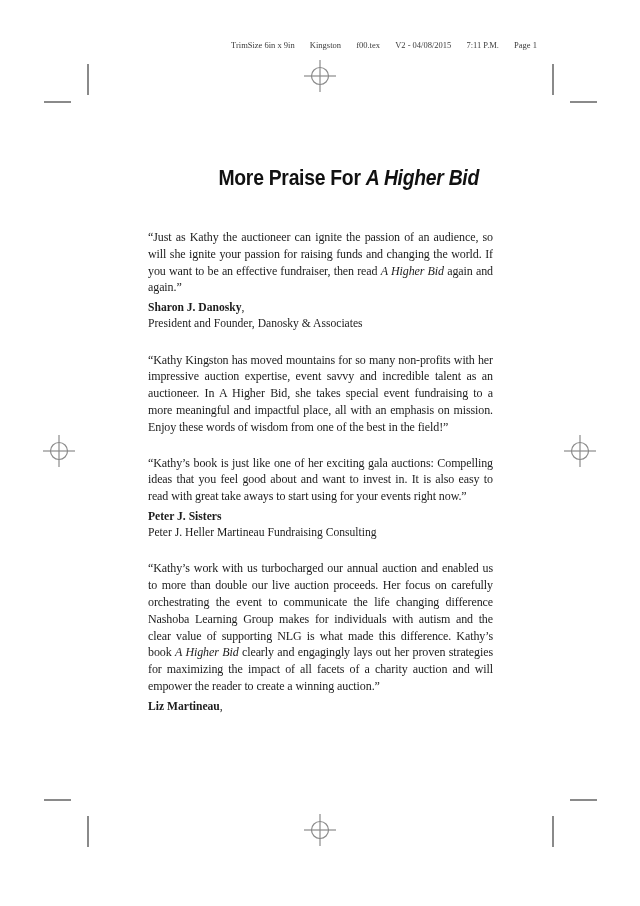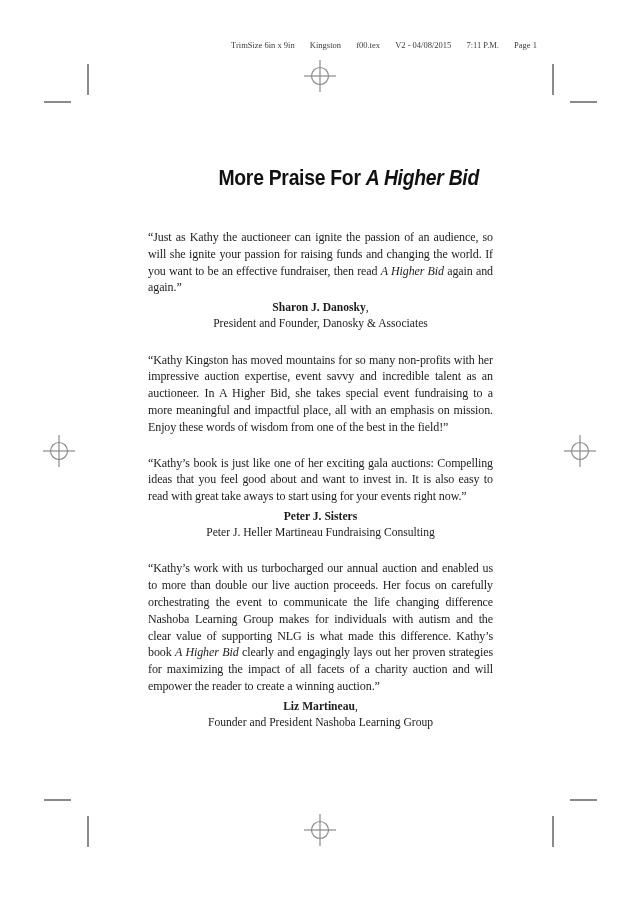--- a/index.html
+++ b/index.html
@@ -31,21 +31,21 @@
   }
   .page-title .squeeze{display:inline-block;transform:scaleX(0.9);transform-origin:50% 50%;letter-spacing:-0.3px;}
   .page-title em{font-style:italic;}
   .testimonial{margin:0 0 19px 0;}
   .quote{
     margin:0;text-align:justify;
     font-size:12px;line-height:16.8px;letter-spacing:-0.1px;
   }
   .quote em{font-style:italic;}
   .attribution{
-    margin:4px 0 0 0;text-align:center;
+    margin:4px 0 0 0;text-align:left;
     font-size:11.6px;line-height:16.2px;
   }
   .attribution .name{font-weight:bold;}
 </style>
 </head>
 <body>
 
 <div class="runhead">
   <span>TrimSize 6in x 9in</span>
   <span>Kingston</span>
@@ -106,16 +106,16 @@
     <p class="quote"><span>“Kathy Kingston has moved mountains for so many non-profits with her impressive auction expertise, event savvy and incredible talent as an auctioneer. In A Higher Bid, she takes special event fundraising to a more meaningful and impactful place, all with an emphasis on mission. Enjoy these words of wisdom from one of the best in the field!”</span></p>
   </section>
 
   <section class="testimonial">
     <p class="quote"><span>“Kathy’s book is just like one of her exciting gala auctions: Compelling ideas that you feel good about and want to invest in. It is also easy to read with great take aways to start using for your events right now.”</span></p>
     <p class="attribution"><span class="name">Peter J. Sisters</span><span></span><br><span>Peter J. Heller Martineau Fundraising Consulting</span></p>
   </section>
 
   <section class="testimonial">
     <p class="quote"><span>“Kathy’s work with us turbocharged our annual auction and enabled us to more than double our live auction proceeds. Her focus on carefully orchestrating the event to communicate the life changing difference Nashoba Learning Group makes for individuals with autism and the clear value of supporting NLG is what made this difference. Kathy’s book </span><em>A Higher Bid</em><span> clearly and engagingly lays out her proven strategies for maximizing the impact of all facets of a charity auction and will empower the reader to create a winning auction.”</span></p>
-    <p class="attribution"><span class="name">Liz Martineau</span><span>,</span><br><span>Founder and President Nashoba Learning Group</span></p>
+    <p class="attribution"><span class="name">Liz Martineau</span><span>,</span><br></p>
   </section>
 
 </div>
 
 </body></html>

